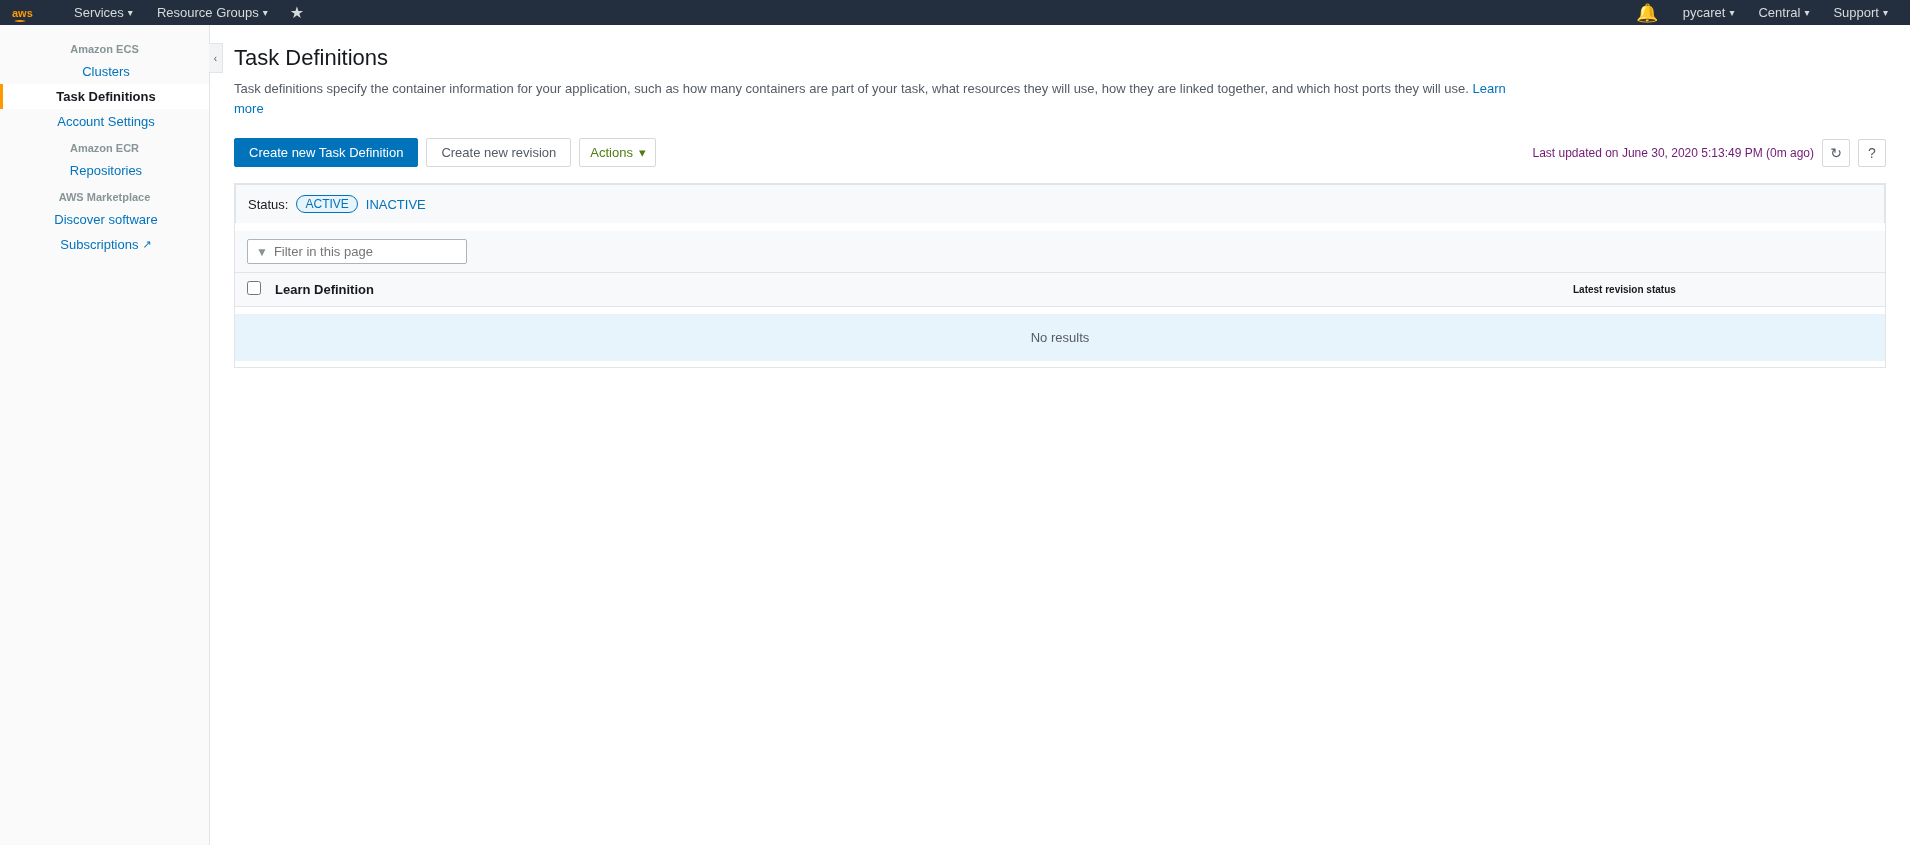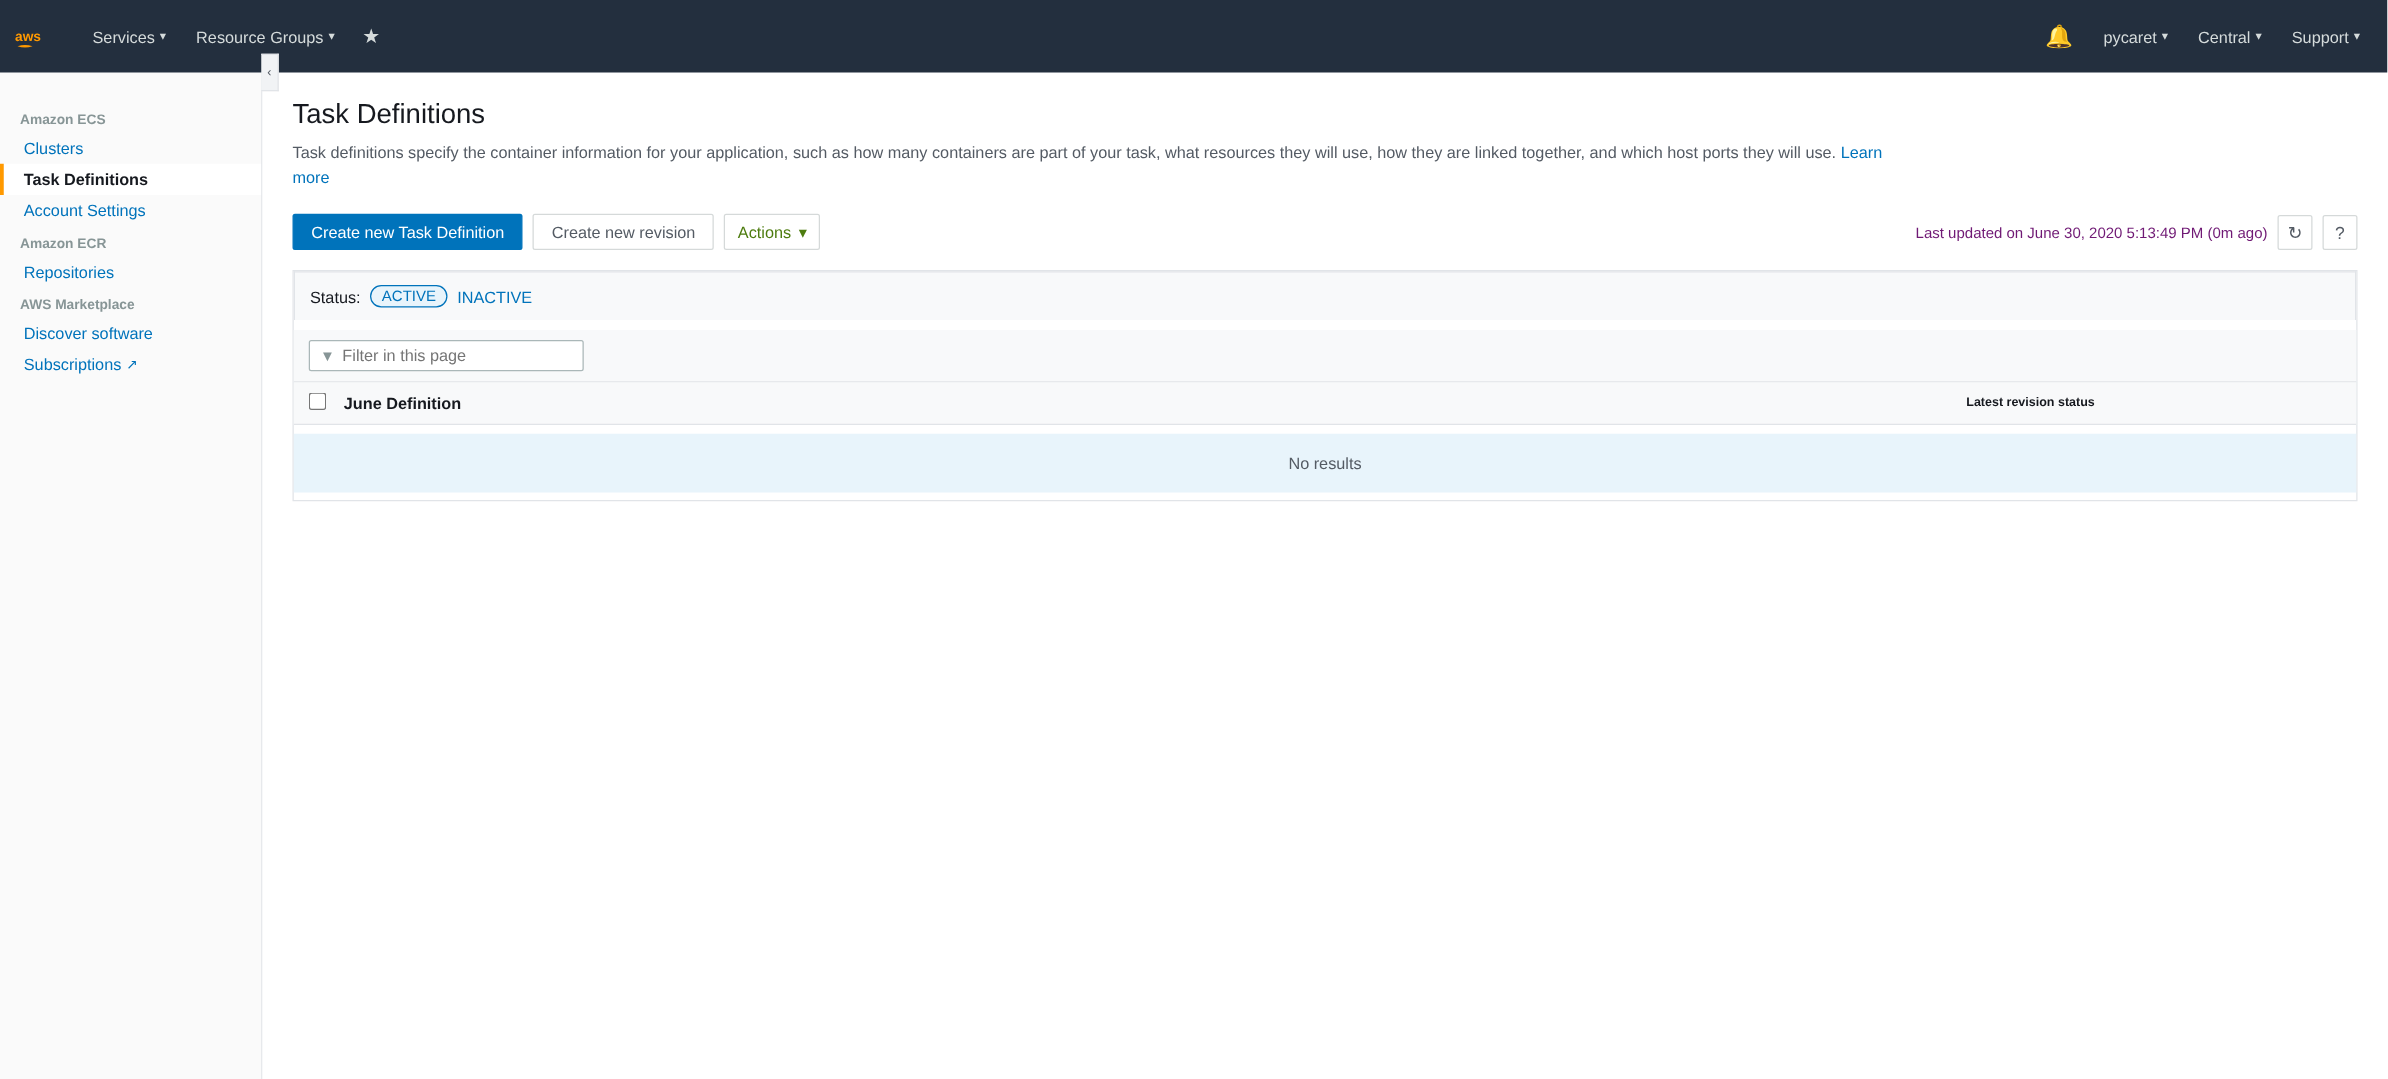--- a/index.html
+++ b/index.html
@@ -1,21 +1,21 @@
 <!DOCTYPE html>
 <html><head>
   <meta charset="utf-8">
   <style>
     * { box-sizing: border-box; margin: 0; padding: 0; }
     body { font-family: 'Amazon Ember', Arial, sans-serif; font-size: 13px; color: #16191f; background: #fff; }
 
     
     .top-nav {
       background: #232f3e;
-      height: 58px;
+      height: 25px;
       display: flex;
       align-items: center;
       padding: 0 12px;
       gap: 4px;
       position: relative;
     }
     .aws-logo {
       display: flex;
       align-items: center;
       margin-right: 8px;
@@ -63,22 +63,23 @@
       display: flex;
       height: calc(863px - 43px);
     }
 
     
     .sidebar {
       width: 210px;
       min-width: 210px;
       background: #fafafa;
       border-right: 1px solid #e1e4e8;
-      padding-top: 24px;
+      padding-top: 10px;
       overflow-y: auto;
+      text-align: center;
     }
     .sidebar-section-label {
       color: #879596;
       font-size: 11px;
       font-weight: 700;
       padding: 8px 16px 4px;
       text-transform: none;
       letter-spacing: 0;
     }
     .sidebar-item {
@@ -405,21 +406,21 @@
         <div class="filter-input-wrapper">
           <span class="filter-icon">▼</span>
           <input class="filter-input" type="text" placeholder="Filter in this page" style="">
         </div>
       </div>
 
       <div class="table-header">
         <div class="col-checkbox">
           <input type="checkbox" style="">
         </div>
-        <div class="col-name">June Definition</div>
+        <div class="col-name">Learn Definition</div>
         <div class="col-status">Latest revision status</div>
       </div>
 
       <div class="table-body">
         <div class="no-results">No results</div>
       </div>
 
     </div>
   </main>
 </div>

